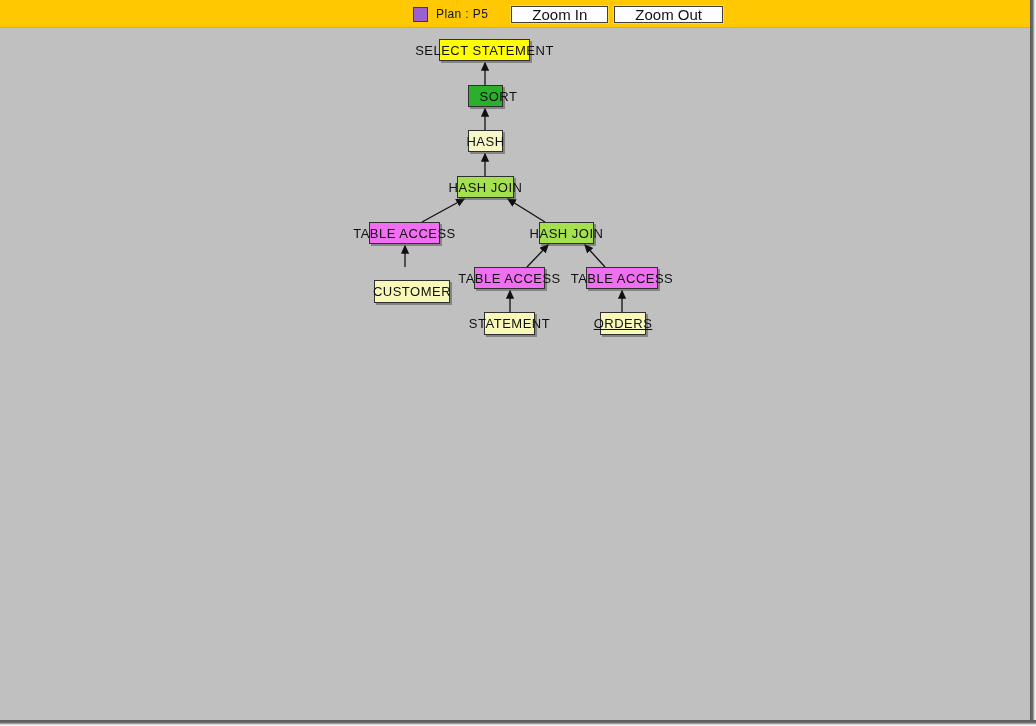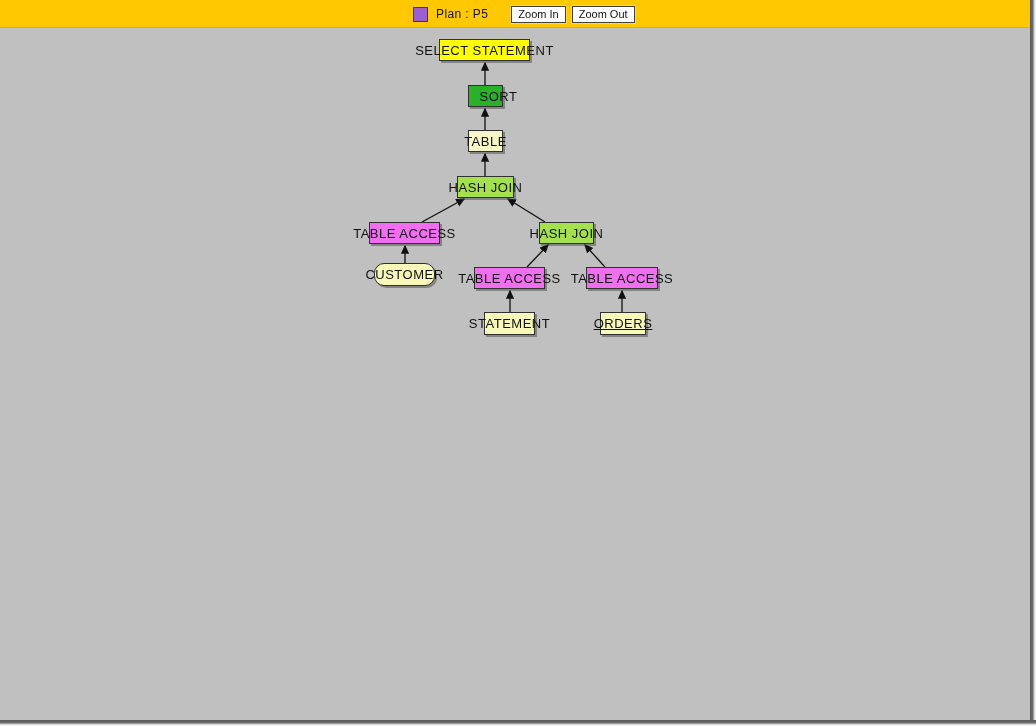--- a/index.html
+++ b/index.html
@@ -72,27 +72,27 @@
     letter-spacing: 0.4px;
     margin-right: 23px;
     white-space: nowrap;
   }
   .tb-button {
     height: 17px;
     min-width: 54px;
     background: #ffffff;
     border: 1px solid #404040;
     box-shadow: 0 0 0 1px #ffd93d;
-    font-size: 11px;
+    font-size: 15px;
     font-family: "Liberation Sans", sans-serif;
     color: #111111;
     text-align: center;
     line-height: 15px;
     box-sizing: border-box;
-    padding: 0 6px;
+    padding: 0 20px;
     margin-right: 6px;
     cursor: default;
     white-space: nowrap;
   }
   #canvas {
     position: absolute;
     left: 0;
     top: 29px;
     width: 1030px;
     height: 691px;
@@ -163,32 +163,32 @@
         </g>
     </svg>
     <div id="nodes">
         <div class="node select-statement" style="left: 439px; top: 10px; width: 91px; height: 22px;">
           <span>SELECT STATEMENT</span>
         </div>
         <div class="node sort" style="left: 468px; top: 56px; width: 35px; height: 22px;">
           <span>SORT</span>
         </div>
         <div class="node hash" style="left: 468px; top: 101px; width: 35px; height: 22px;">
-          <span>TABLE</span>
+          <span>HASH</span>
         </div>
         <div class="node hash-join" style="left: 457px; top: 147px; width: 57px; height: 22px;">
           <span>HASH JOIN</span>
         </div>
         <div class="node table-access" style="left: 369px; top: 193px; width: 71px; height: 22px;">
           <span>TABLE ACCESS</span>
         </div>
         <div class="node hash-join" style="left: 539px; top: 193px; width: 55px; height: 22px;">
           <span>HASH JOIN</span>
         </div>
-        <div class="node table" style="left: 374px; top: 234px; width: 61px; height: 23px; border-radius: 10px;">
+        <div class="node table" style="left: 374px; top: 251px; width: 76px; height: 23px;">
           <span>CUSTOMER</span>
         </div>
         <div class="node table-access" style="left: 474px; top: 238px; width: 71px; height: 22px;">
           <span>TABLE ACCESS</span>
         </div>
         <div class="node table-access" style="left: 586px; top: 238px; width: 72px; height: 22px;">
           <span>TABLE ACCESS</span>
         </div>
         <div class="node table" style="left: 484px; top: 283px; width: 51px; height: 23px;">
           <span>STATEMENT</span>

